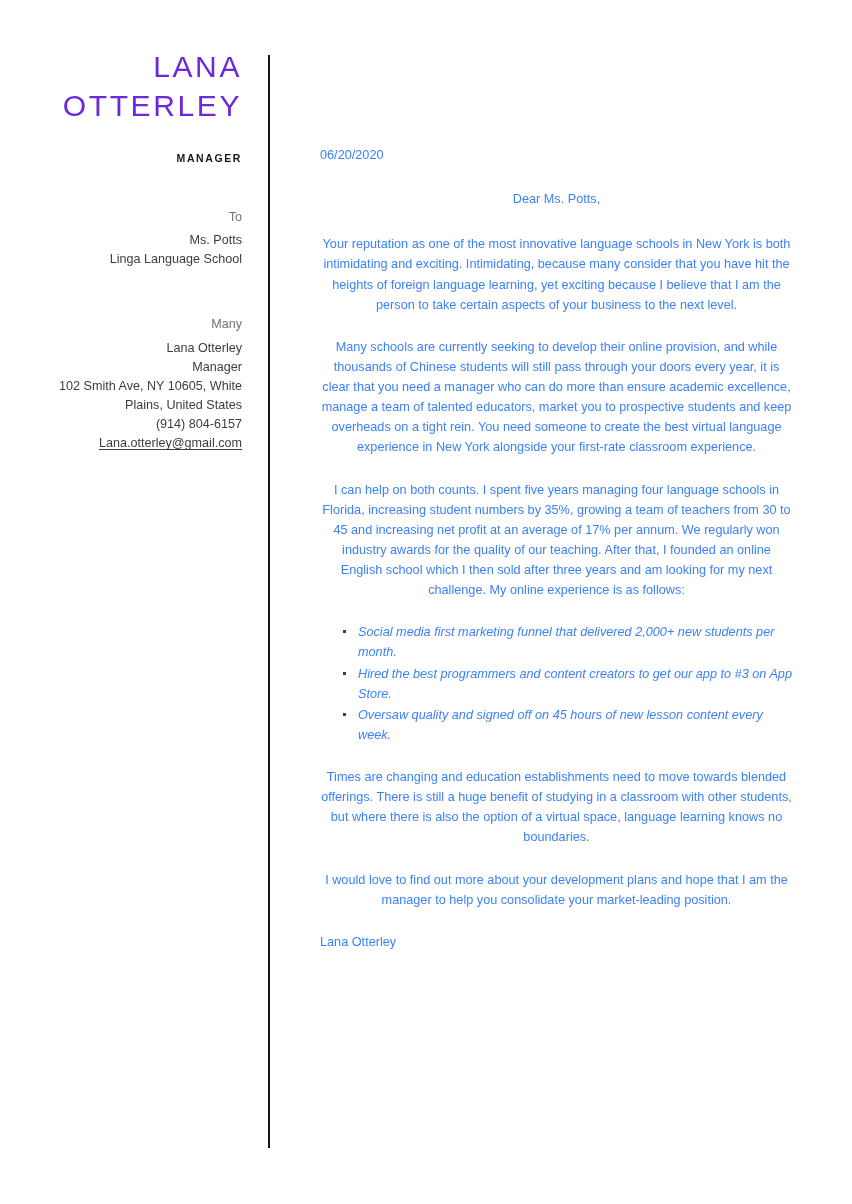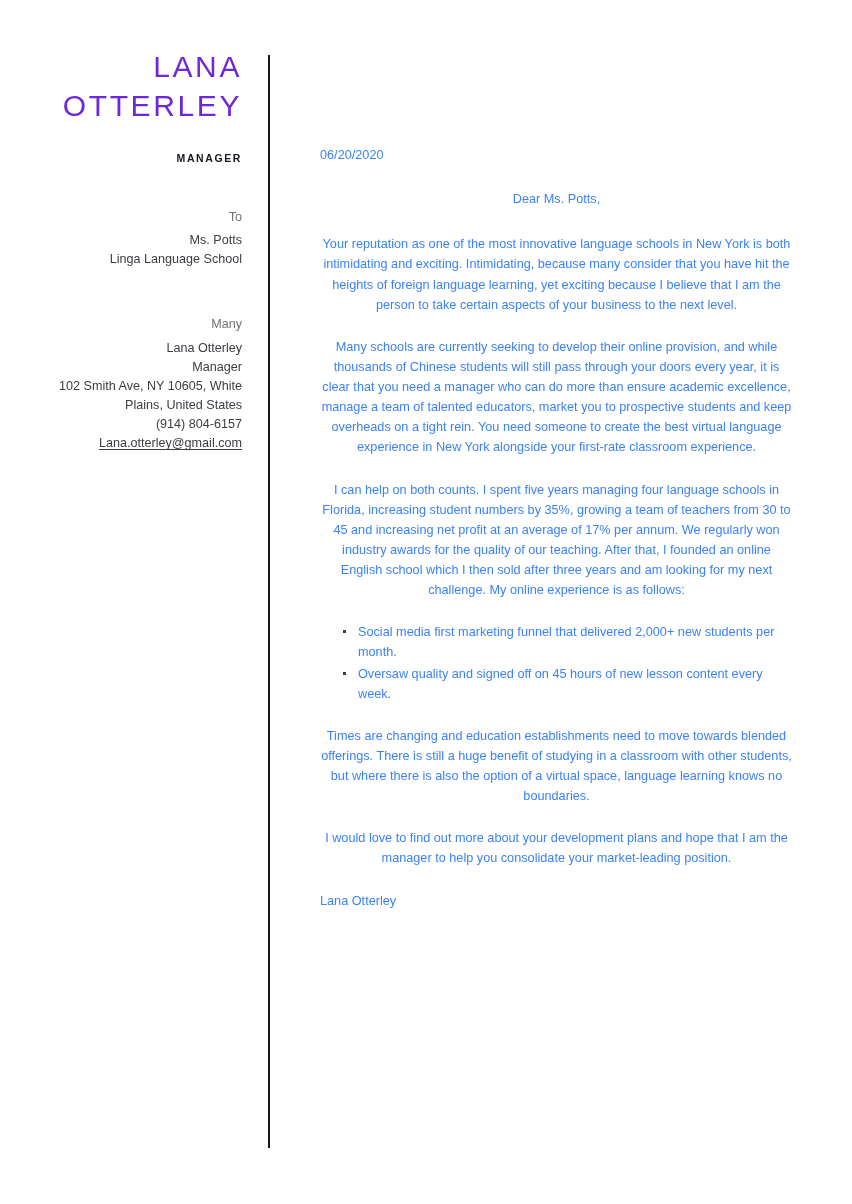--- a/index.html
+++ b/index.html
@@ -104,20 +104,21 @@
   }
   .bullet-list {
     list-style: none;
     margin: 0 0 22px 0;
     padding: 0 0 0 22px;
   }
   .bullet-list li {
     position: relative;
     padding-left: 16px;
     margin-bottom: 1px;
+    font-style: italic;
   }
   .bullet-list li::before {
     content: "";
     position: absolute;
     left: 1px;
     top: 8px;
     width: 3px;
     height: 3px;
     background: #3a3d42;
   }
@@ -167,20 +168,21 @@
     <p class="letter-date">06/20/2020</p>
 
     <p class="salutation">Dear Ms. Potts,</p>
 
     <p class="body-par">Your reputation as one of the most innovative language schools in New York is both intimidating and exciting. Intimidating, because many consider that you have hit the heights of foreign language learning, yet exciting because I believe that I am the person to take certain aspects of your business to the next level.</p>
     <p class="body-par">Many schools are currently seeking to develop their online provision, and while thousands of Chinese students will still pass through your doors every year, it is clear that you need a manager who can do more than ensure academic excellence, manage a team of talented educators, market you to prospective students and keep overheads on a tight rein. You need someone to create the best virtual language experience in New York alongside your first-rate classroom experience.</p>
     <p class="body-par">I can help on both counts. I spent five years managing four language schools in Florida, increasing student numbers by 35%, growing a team of teachers from 30 to 45 and increasing net profit at an average of 17% per annum. We regularly won industry awards for the quality of our teaching. After that, I founded an online English school which I then sold after three years and am looking for my next challenge. My online experience is as follows:</p>
 
     <ul class="bullet-list">
       <li>Social media first marketing funnel that delivered 2,000+ new students per month.</li>
+      <li>Hired the best programmers and content creators to get our app to #3 on App Store.</li>
       <li>Oversaw quality and signed off on 45 hours of new lesson content every week.</li>
     </ul>
 
     <p class="body-par">Times are changing and education establishments need to move towards blended offerings. There is still a huge benefit of studying in a classroom with other students, but where there is also the option of a virtual space, language learning knows no boundaries.</p>
     <p class="body-par">I would love to find out more about your development plans and hope that I am the manager to help you consolidate your market-leading position.</p>
 
     <p class="signature">Lana Otterley</p>
 
   </div>
 

